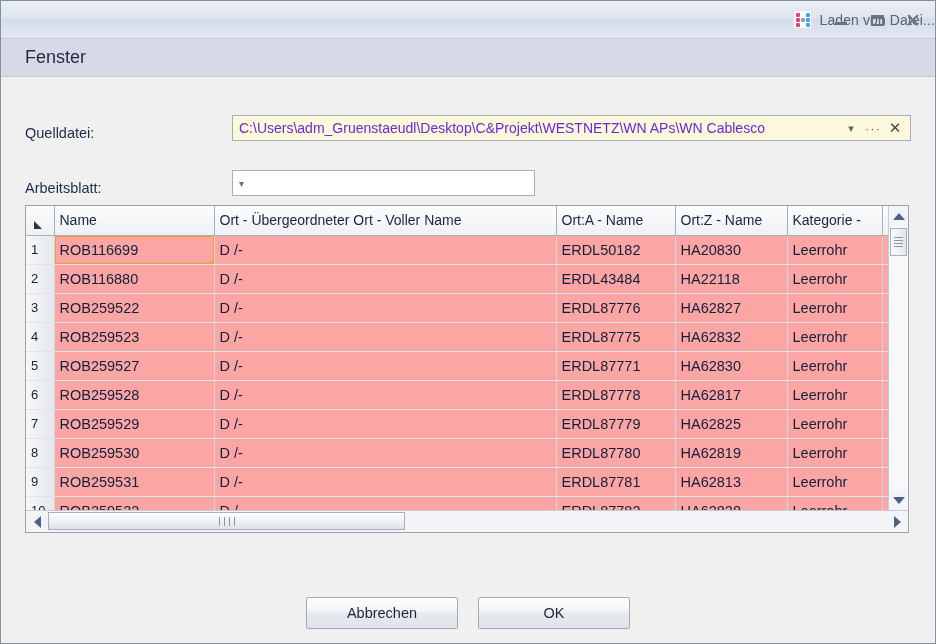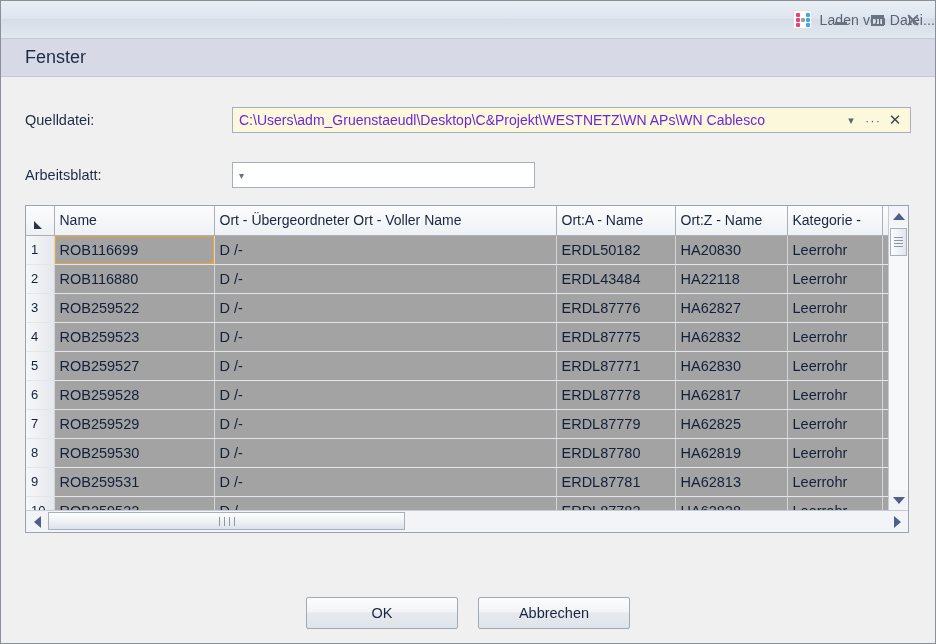--- a/index.html
+++ b/index.html
@@ -112,21 +112,21 @@
   
   .body {
     flex: 1 1 auto;
     background: #f0f0f0;
     padding: 0 24px;
     position: relative;
   }
 
   .field-row {
     display: flex;
-    align-items: center;
+    align-items: flex-end;
     height: 42px;
   }
   .row-quelldatei { margin-top: 22px; }
   .row-arbeitsblatt { margin-top: 13px; }
 
   .field-label {
     width: 207px;
     flex: 0 0 207px;
     font-size: 14.5px;
     color: #1d2b46;
@@ -182,21 +182,21 @@
     font-size: 14px;
     color: #1d2b46;
   }
 
   
   .grid-wrap {
     margin-top: 9px;
     width: 884px;
     height: 328px;
     border: 1px solid #9aa3ae;
-    background: #a3a3a3;
+    background: #fca5a5;
     display: flex;
     flex-direction: column;
     overflow: hidden;
   }
   .grid-main {
     flex: 1 1 auto;
     display: flex;
     overflow: hidden;
     position: relative;
   }
@@ -591,18 +591,18 @@
             </span>
           </div>
         </div>
         <div class="hs-arrow">
           <span class="right"></span>
         </div>
       </div>
     </div>
 
     <div class="footer">
+      <div class="btn">Abbrechen</div>
       <div class="btn">OK</div>
-      <div class="btn">Abbrechen</div>
     </div>
 
   </div>
 </div>
 
 </body></html>

